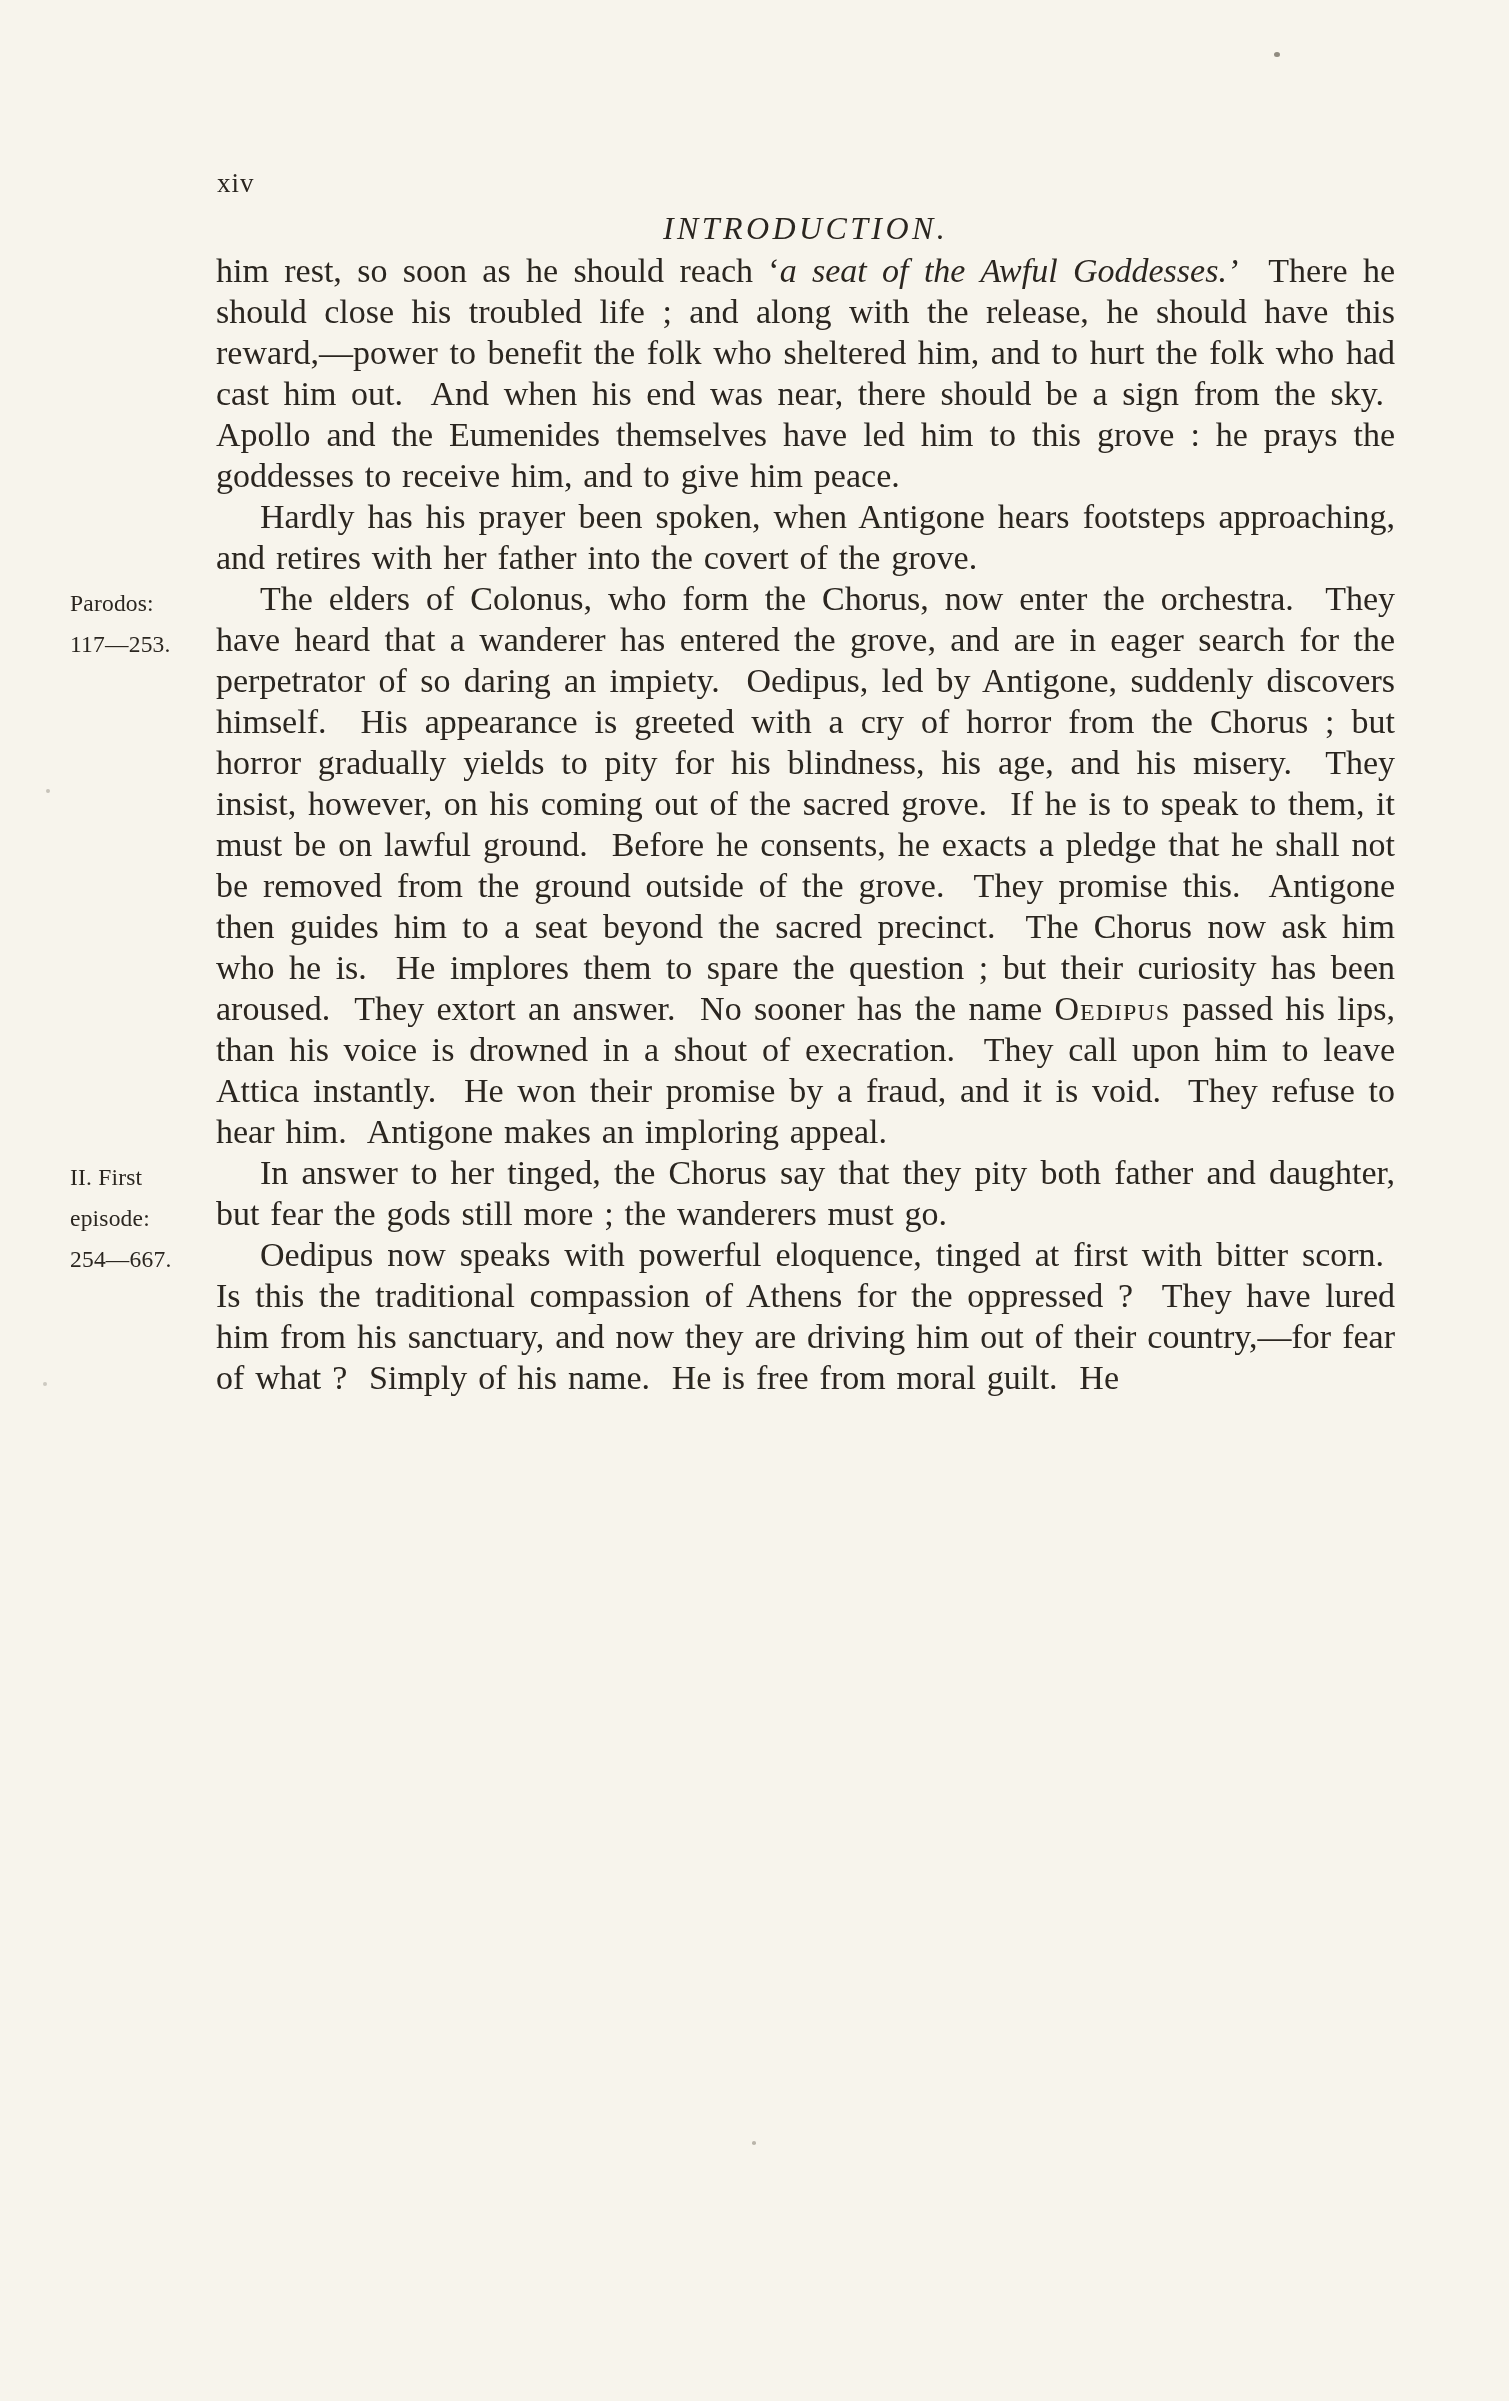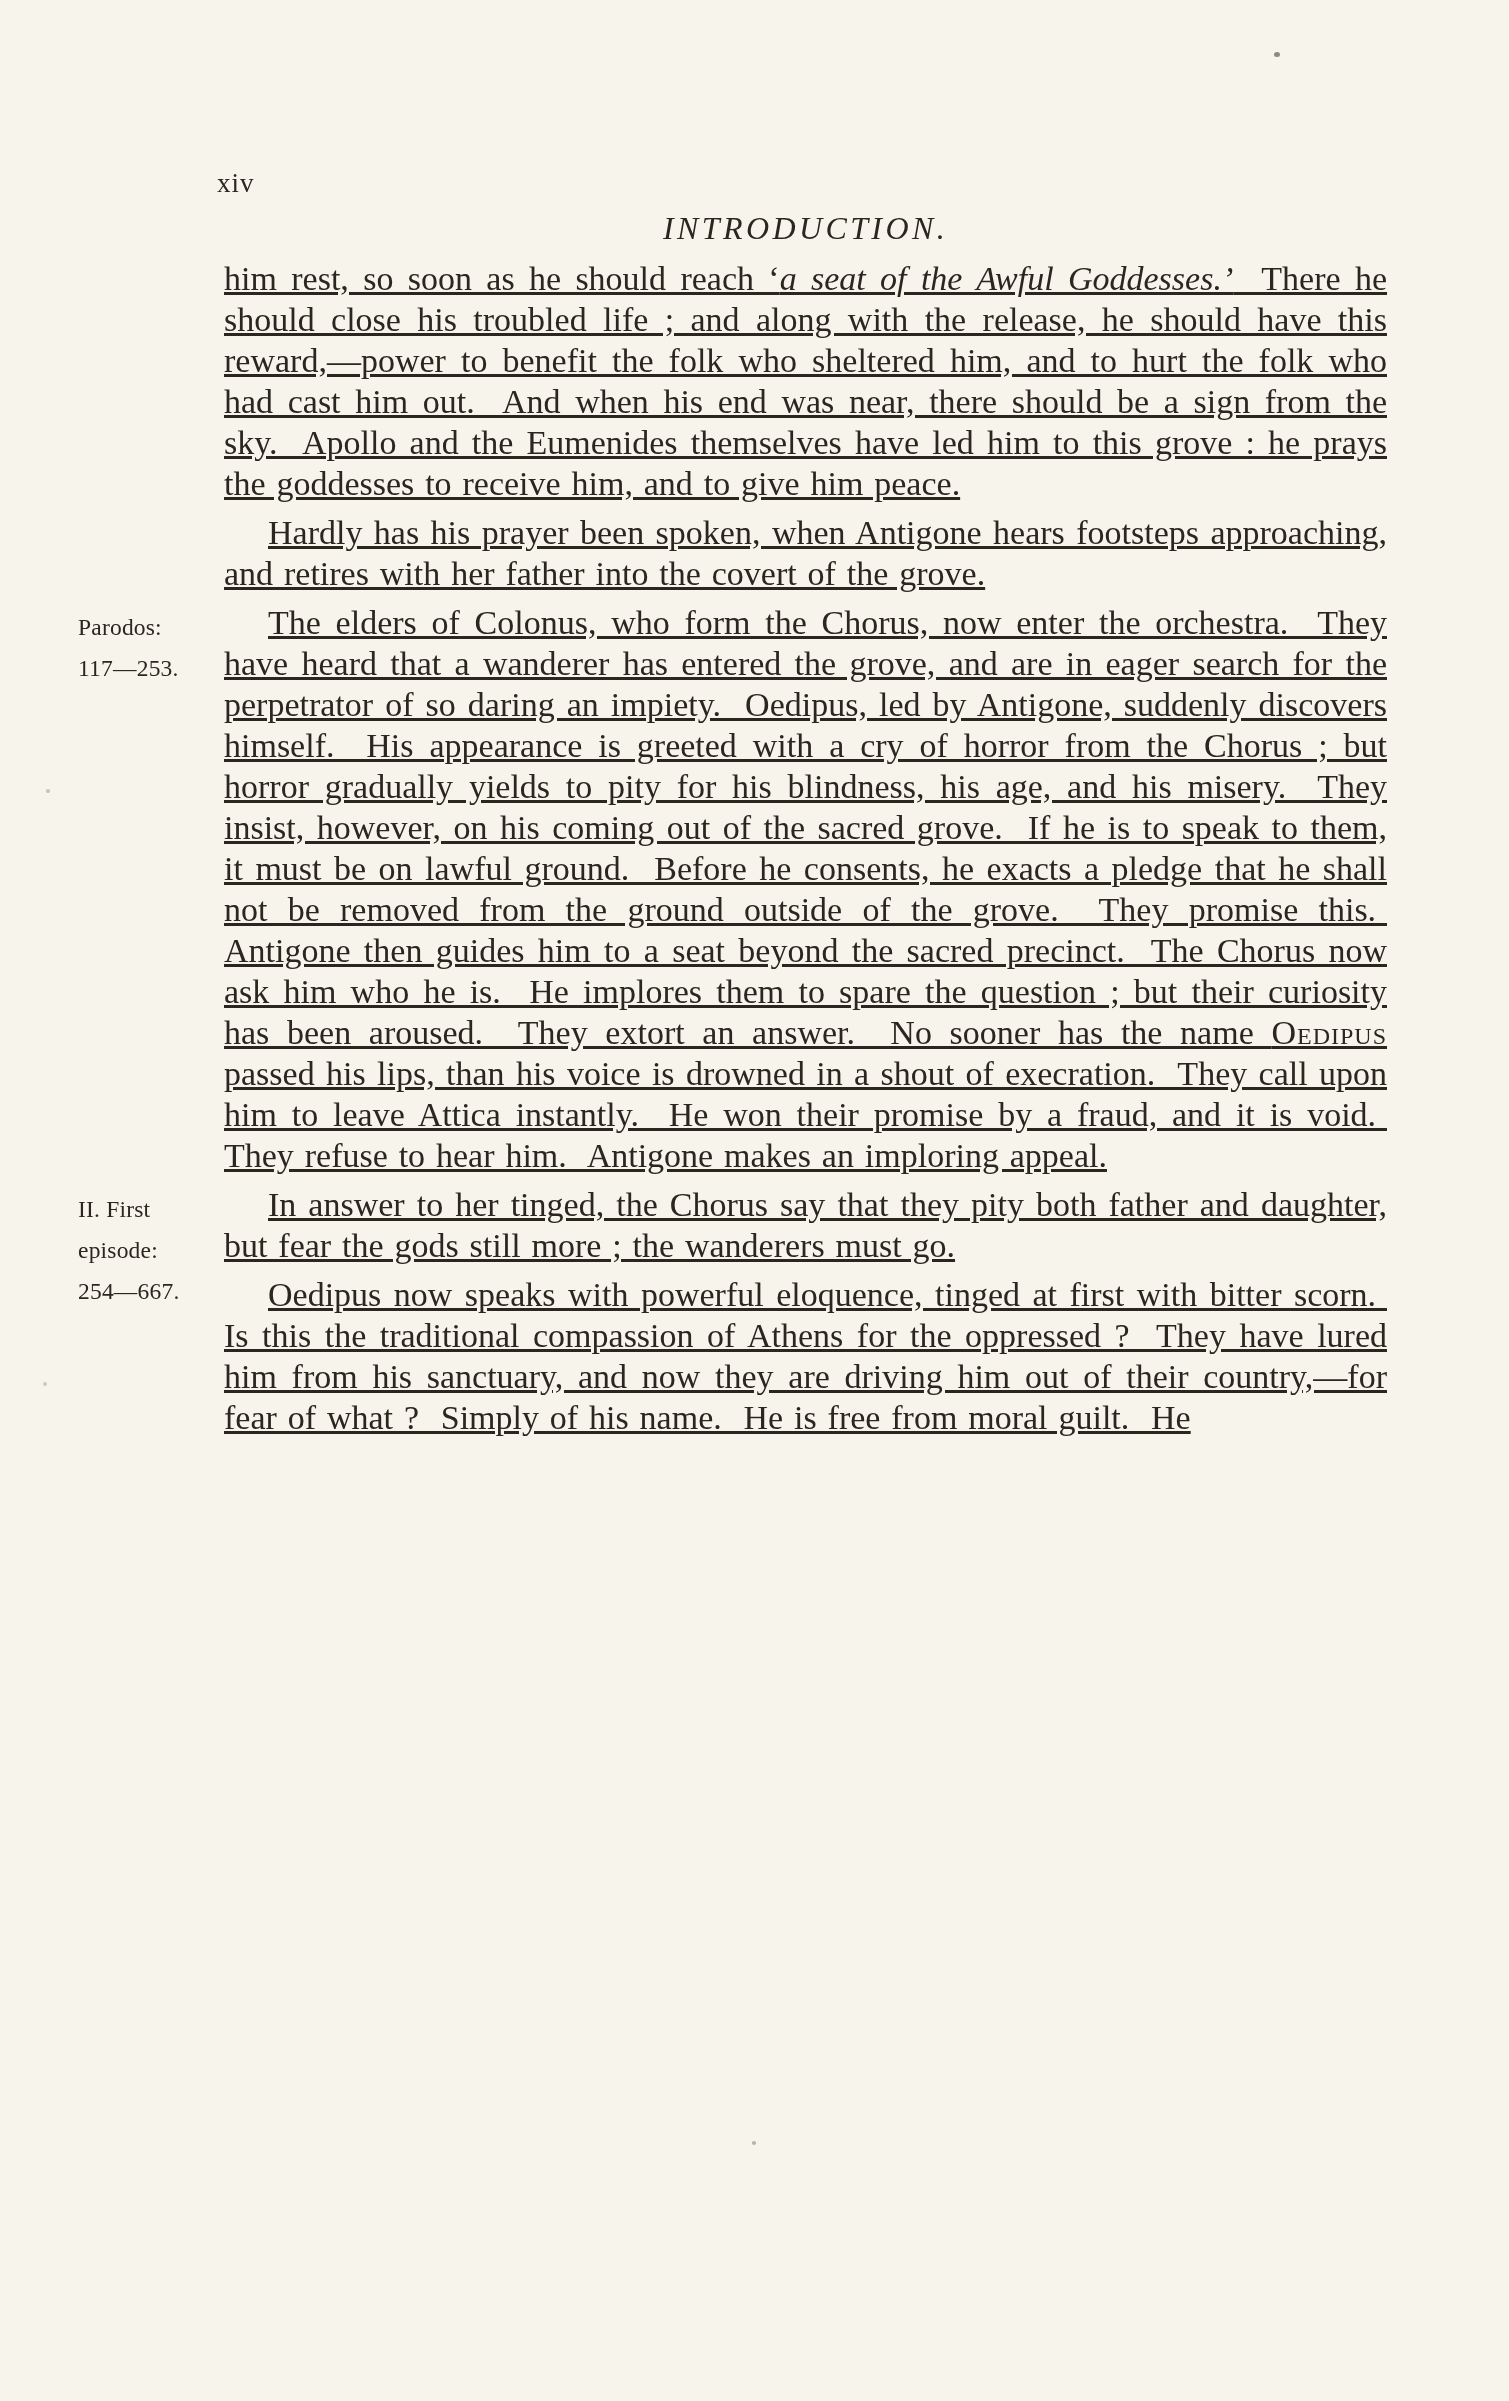--- a/index.html
+++ b/index.html
@@ -44,24 +44,23 @@
     position: absolute;
     top: 250px;
     left: 216px;
     width: 1179px;
     font-size: 34px;
     line-height: 41px;
     text-align: justify;
     word-spacing: 0.07em;
   }
   p.para {
-    margin: 8px;
+    margin: 0;
     position: relative;
     text-align: justify;
-    text-decoration: underline;
   }
   p.para.indent { text-indent: 44px; }
 
   .margin-note {
     position: absolute;
     left: -146px;
     top: 4.8px;
     width: 137px;
     font-size: 23.5px;
     line-height: 41px;

